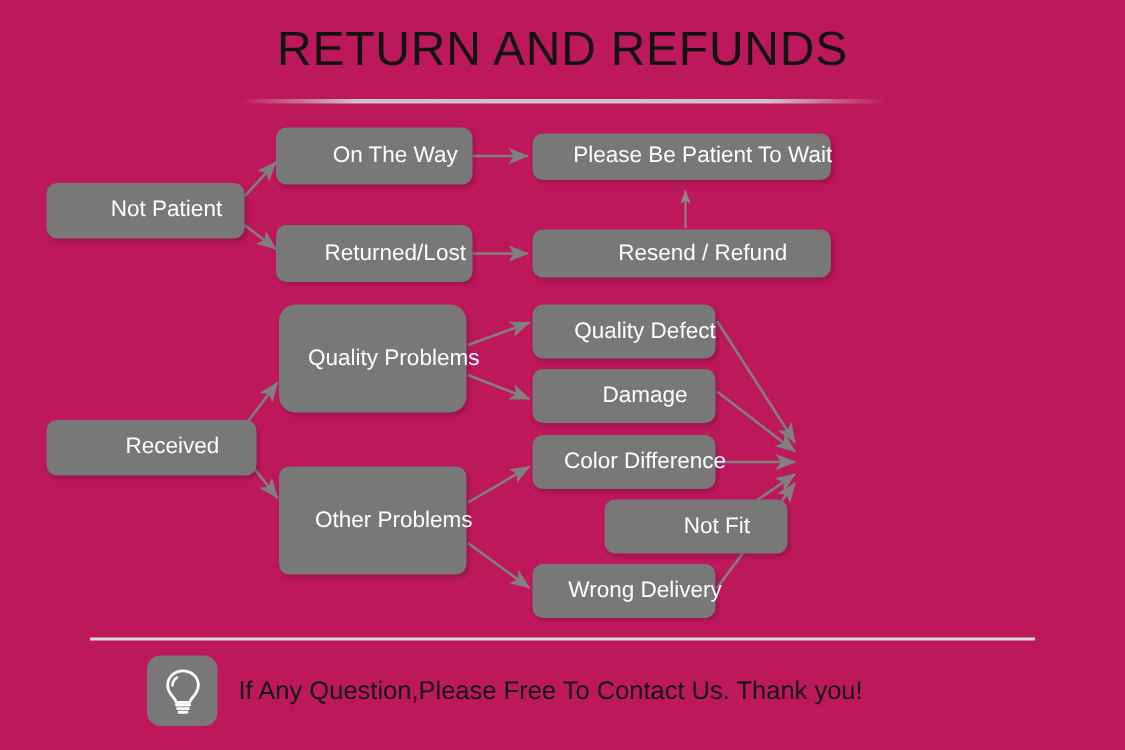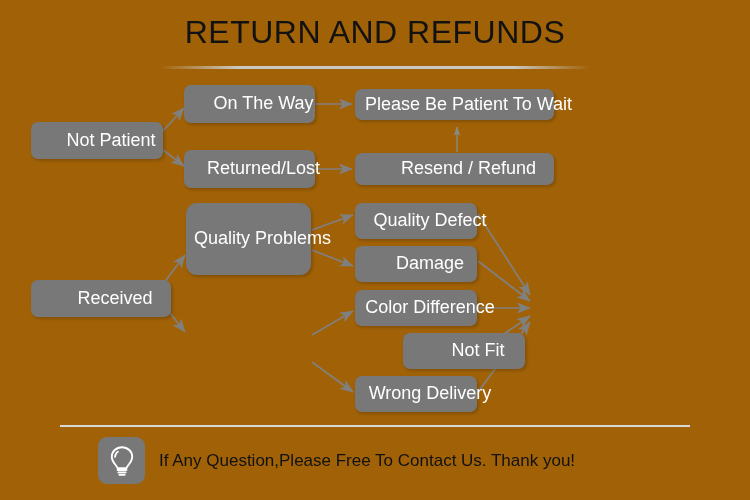--- a/index.html
+++ b/index.html
@@ -9,21 +9,21 @@
     height: 500px;
     background: #ffffff;
     font-family: "Liberation Sans", sans-serif;
     overflow: hidden;
   }
 
   #page {
     position: relative;
     width: 750px;
     height: 500px;
-    background: #a16207;
+    background: #be185d;
   }
 
   
   .title {
     position: absolute;
     left: 0;
     top: 14px;
     width: 750px;
     text-align: center;
     font-size: 32px;
@@ -50,21 +50,21 @@
 
   
   .node {
     position: absolute;
     background: #787878;
     color: #ffffff;
     border-radius: 7px;
     display: flex;
     align-items: center;
     justify-content: center;
-    font-size: 18px;
+    font-size: 15px;
     font-family: "Liberation Sans", sans-serif;
     text-align: center;
     line-height: 1.1;
     box-shadow: 1.5px 2px 3px rgba(0,0,0,0.18);
     white-space: nowrap;
     padding-left: 28px;
   }
 
   
   #connectors {
@@ -169,20 +169,21 @@
   <div class="node" style="left:184px; top:150px; width:131px; height:38px;">Returned/Lost</div>
 
   <div class="node" style="left:355px; top:89px; width:199px; height:31px;">Please Be Patient To Wait</div>
 
   <div class="node" style="left:355px; top:153px; width:199px; height:32px;">Resend / Refund</div>
 
   <div class="node" style="left:31px; top:280px; width:140px; height:37px;">Received</div>
 
   <div class="node" style="left:186px; top:203px; width:125px; height:72px;border-radius:11px;">Quality Problems</div>
 
+  <div class="node" style="left:186px; top:311px; width:125px; height:72px;">Other Problems</div>
 
   <div class="node" style="left:355px; top:203px; width:122px; height:36px;">Quality Defect</div>
 
   <div class="node" style="left:355px; top:246px; width:122px; height:36px;">Damage</div>
 
   <div class="node" style="left:355px; top:290px; width:122px; height:36px;">Color Difference</div>
 
   <div class="node" style="left:355px; top:333px; width:122px; height:36px;margin-left:48px;">Not Fit</div>
 
   <div class="node" style="left:355px; top:376px; width:122px; height:36px;">Wrong Delivery</div>

